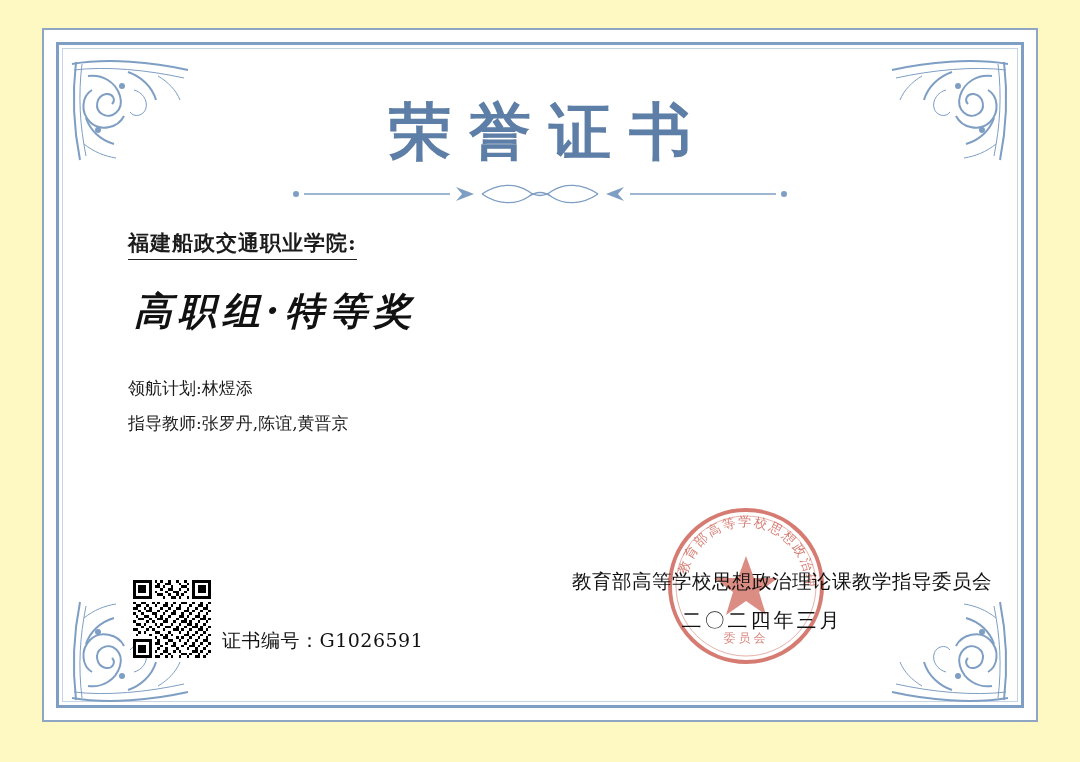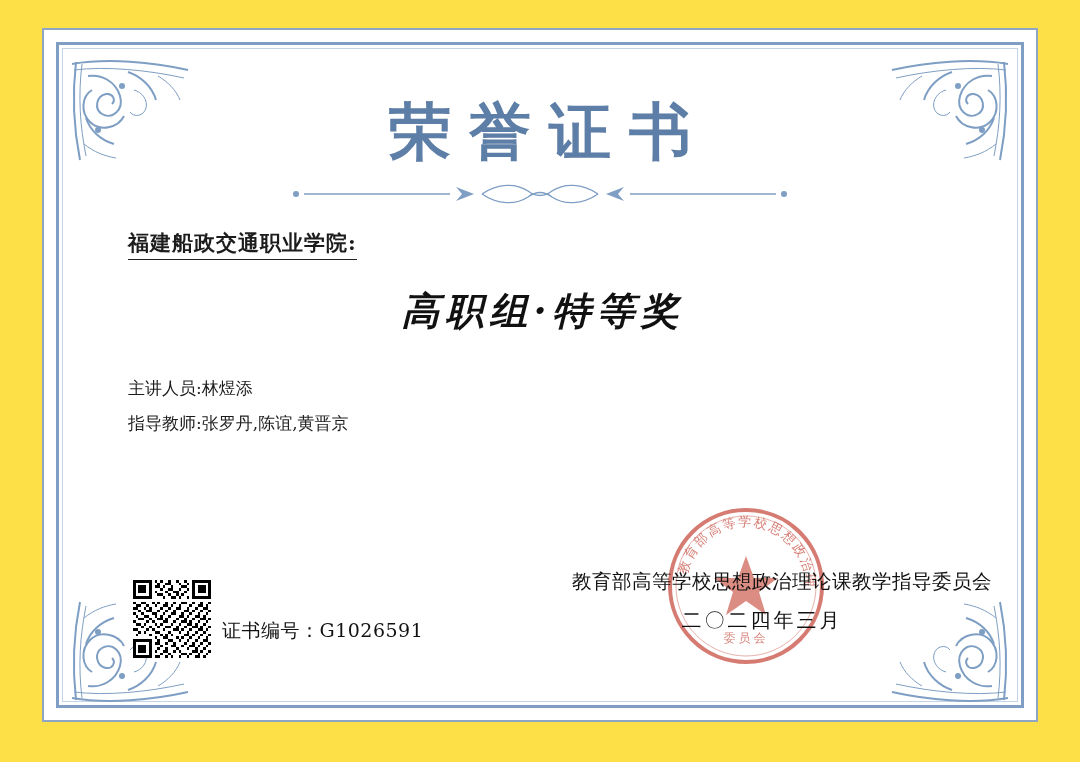--- a/index.html
+++ b/index.html
@@ -11,21 +11,21 @@
     width: 1080px;
     height: 762px;
     font-family: "Liberation Serif", serif;
     overflow: hidden;
   }
 
   #certificate-page {
     position: relative;
     width: 1080px;
     height: 762px;
-    background: #fde047;
+    background: #fef9c3;
   }
 
   
   .frame-outer {
     position: absolute;
     left: 42px;
     top: 28px;
     width: 996px;
     height: 694px;
     border: 2px solid #8ea6c4;
@@ -113,21 +113,21 @@
     font-size: 20.5px;
     line-height: 1.75;
     text-align: justify;
     text-indent: 2em;
     font-family: "DejaVu Serif", serif;
     letter-spacing: 0.5px;
   }
 
   .award-line {
     margin-top: 26px;
-    text-align: center;
+    text-align: left;
     font-family: "DejaVu Serif", serif;
     font-weight: bold;
     font-style: italic;
     font-size: 38px;
     letter-spacing: 6px;
     color: #111;
     text-indent: 6px;
   }
 
   .people {
@@ -148,21 +148,21 @@
   }
   .qr {
     width: 78px;
     height: 78px;
     display: block;
     image-rendering: pixelated;
   }
   .cert-number {
     position: absolute;
     left: 222px;
-    bottom: 118px;
+    bottom: 108px;
     font-size: 19px;
     font-family: "DejaVu Serif", serif;
     letter-spacing: 0.5px;
     color: #111;
     text-align: right;
   }
   .issuer {
     position: absolute;
     right: 128px;
     bottom: 128px;
@@ -285,21 +285,21 @@
         <path d="M222 13 C238 2 256 2 268 10 C276 16 284 16 292 10 C304 2 322 2 338 13" stroke-width="1.4"></path>
         <path d="M222 13 C238 24 256 24 268 16 C276 10 284 10 292 16 C304 24 322 24 338 13" stroke-width="1.4"></path>
       </svg>
     </div>
   </div>
 
   <div class="body-area">
     <div class="addressee">福建船政交通职业学院:</div>
     <div class="award-line">高职组·特等奖</div>
     <div class="people">
-      <div>主讲人员:林煜添</div>
+      <div>领航计划:林煜添</div>
       <div>指导教师:张罗丹,陈谊,黄晋京</div>
     </div>
   </div>
 
   <div class="qr-wrap">
     <svg class="qr" viewBox="0 0 29 29" shape-rendering="crispEdges">
       <rect width="29" height="29" fill="#ffffff"></rect>
       <g fill="#000000">
         <rect x="0" y="0" width="7" height="1"></rect>
           <rect x="0" y="6" width="7" height="1"></rect>

